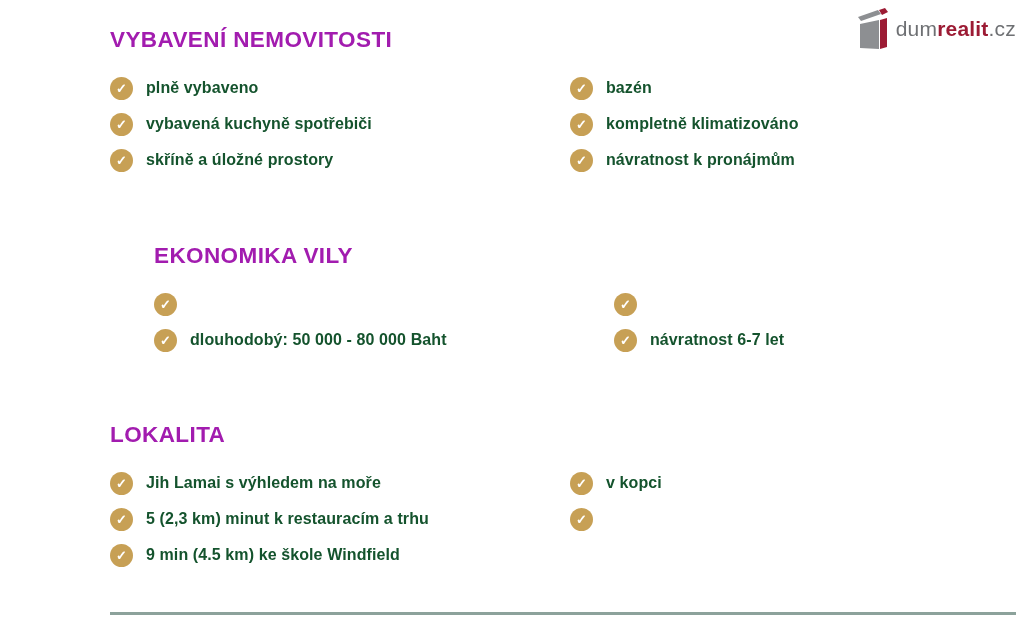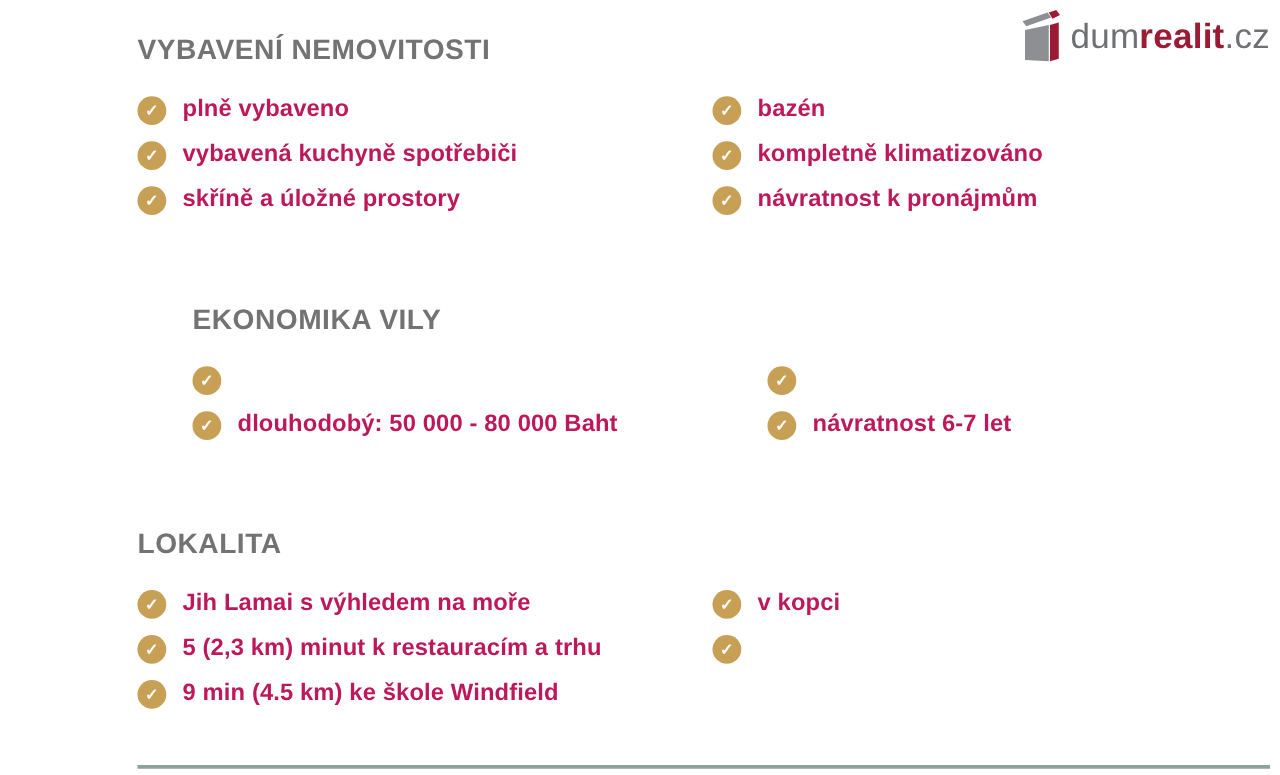--- a/index.html
+++ b/index.html
@@ -7,40 +7,40 @@
     width:1024px;height:620px;position:relative;overflow:hidden;
     background:#ffffff;
     font-family:"Liberation Sans", sans-serif;
   }
   .sec{position:absolute;left:110px;width:906px;}
   .sec-1{top:28px;}
   .sec-2{top:244px;margin-left:44px;}
   .sec-3{top:423px;}
   .hdr{
     margin:0;font-size:22.5px;line-height:24px;font-weight:800;
-    color:#737373;letter-spacing:0.4px;
+    color:#a21caf;letter-spacing:0.4px;
   }
   .rows{margin-top:18px;}
   .row{display:flex;height:36px;align-items:center;}
   .cell{display:flex;align-items:center;}
   .cell.left{width:460px;flex:0 0 460px;}
   .cell.right{flex:1;}
   .chk{
     width:23px;height:23px;border-radius:50%;
     background:#c7a055;color:#ffffff;
     display:flex;align-items:center;justify-content:center;
     font-size:13px;font-weight:700;flex:0 0 23px;
   }
   .lbl{
-    margin-left:13px;font-size:19px;font-weight:600;color:#be185d;
+    margin-left:13px;font-size:16px;font-weight:600;color:#14532d;
     letter-spacing:0.1px;white-space:nowrap;
   }
   .logo{position:absolute;top:8px;right:8px;display:flex;align-items:center;}
   .logo-icon{width:34px;height:42px;margin-right:5px;}
-  .logo-text{font-size:28px;letter-spacing:0.2px;text-align:center;}
+  .logo-text{font-size:21px;letter-spacing:0.2px;text-align:center;}
   .logo-text .g{color:#6e7073;font-weight:500;}
   .logo-text .r{color:#9c1b34;font-weight:700;}
   .divider{
     position:absolute;left:110px;top:612px;width:906px;height:3px;
     background:#8ca29b;
   }
 </style>
 </head>
 <body>
 

